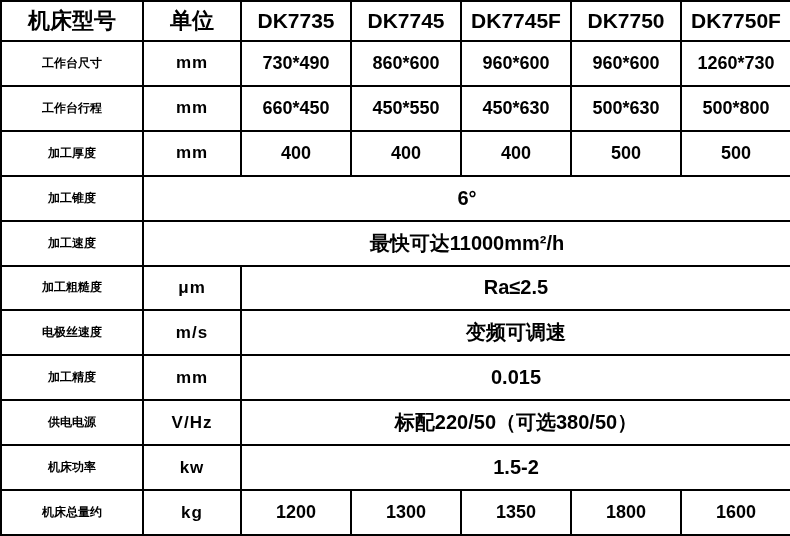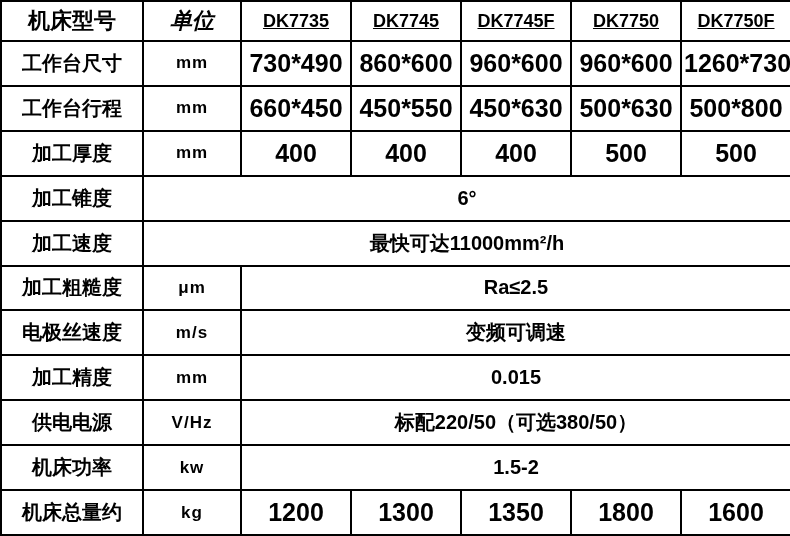--- a/index.html
+++ b/index.html
@@ -39,42 +39,40 @@
     color: #ffffff;
     font-size: 21px;
     height: 38px;
     letter-spacing: 0px;
   }
   thead th.h-name {
     font-size: 22px;
   }
   thead th.h-unit {
     font-size: 22px;
-    font-style: italic;
   }
   thead th.h-model {
-    font-size: 18px;
+    font-size: 21px;
     font-weight: bold;
-    text-decoration: underline;
   }
 
   
   tbody tr { height: 38px; }
   td.name {
-    font-size: 20px;
+    font-size: 12px;
     font-weight: bold;
     letter-spacing: 0px;
   }
   td.unit {
     font-size: 17px;
     font-weight: bold;
     letter-spacing: 1px;
   }
   td.val {
-    font-size: 25px;
+    font-size: 18px;
     font-weight: bold;
   }
   td.val.span {
     font-size: 20px;
     font-weight: bold;
   }
 </style>
 </head>
 <body>
 

